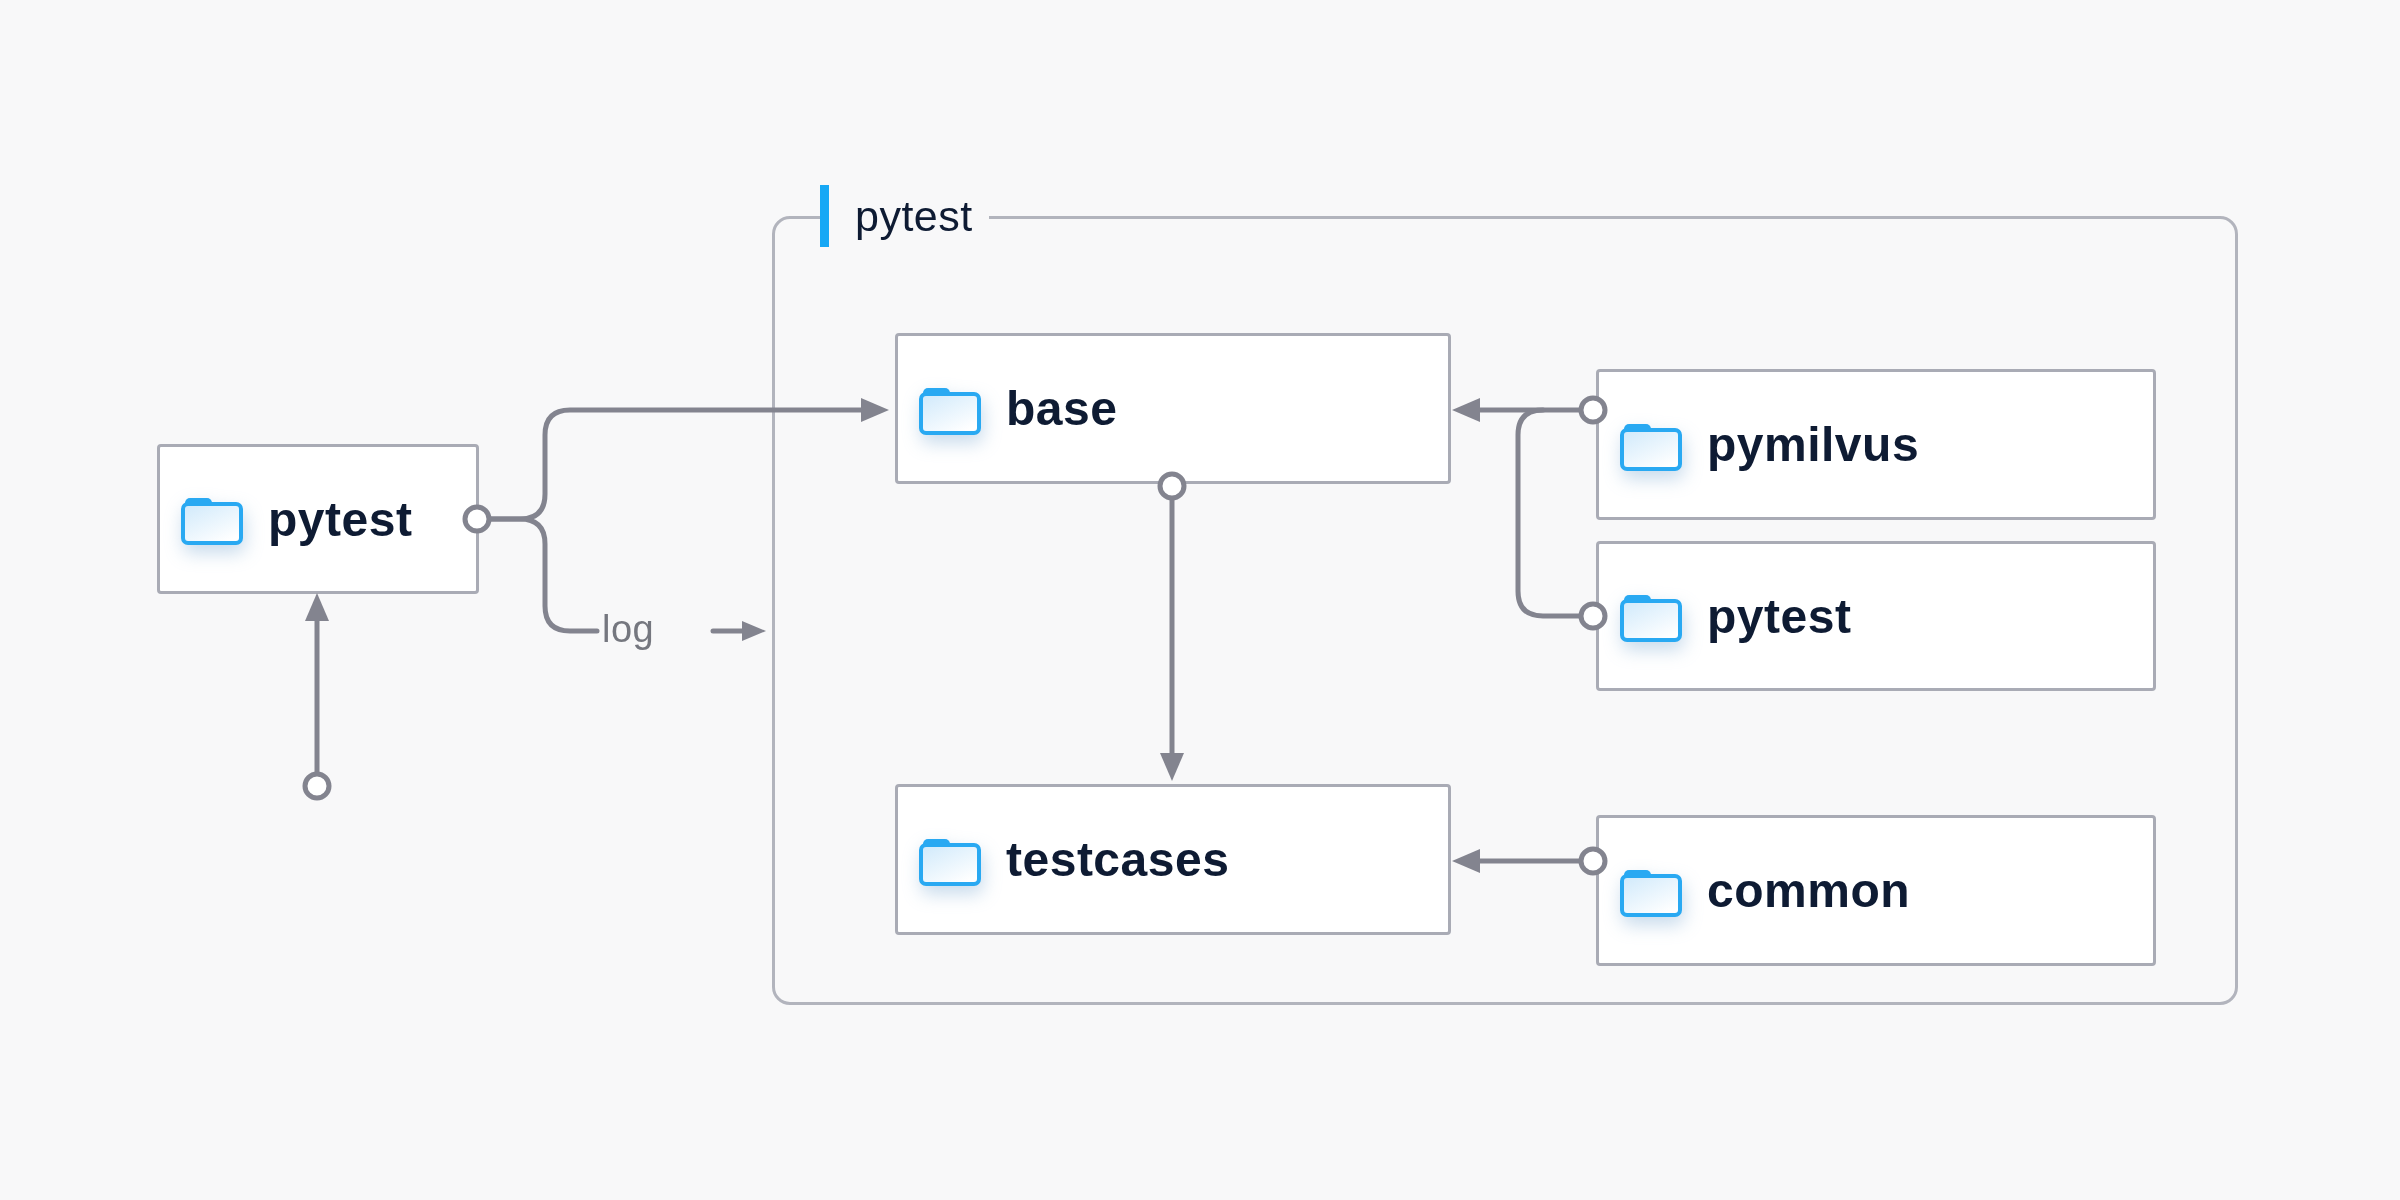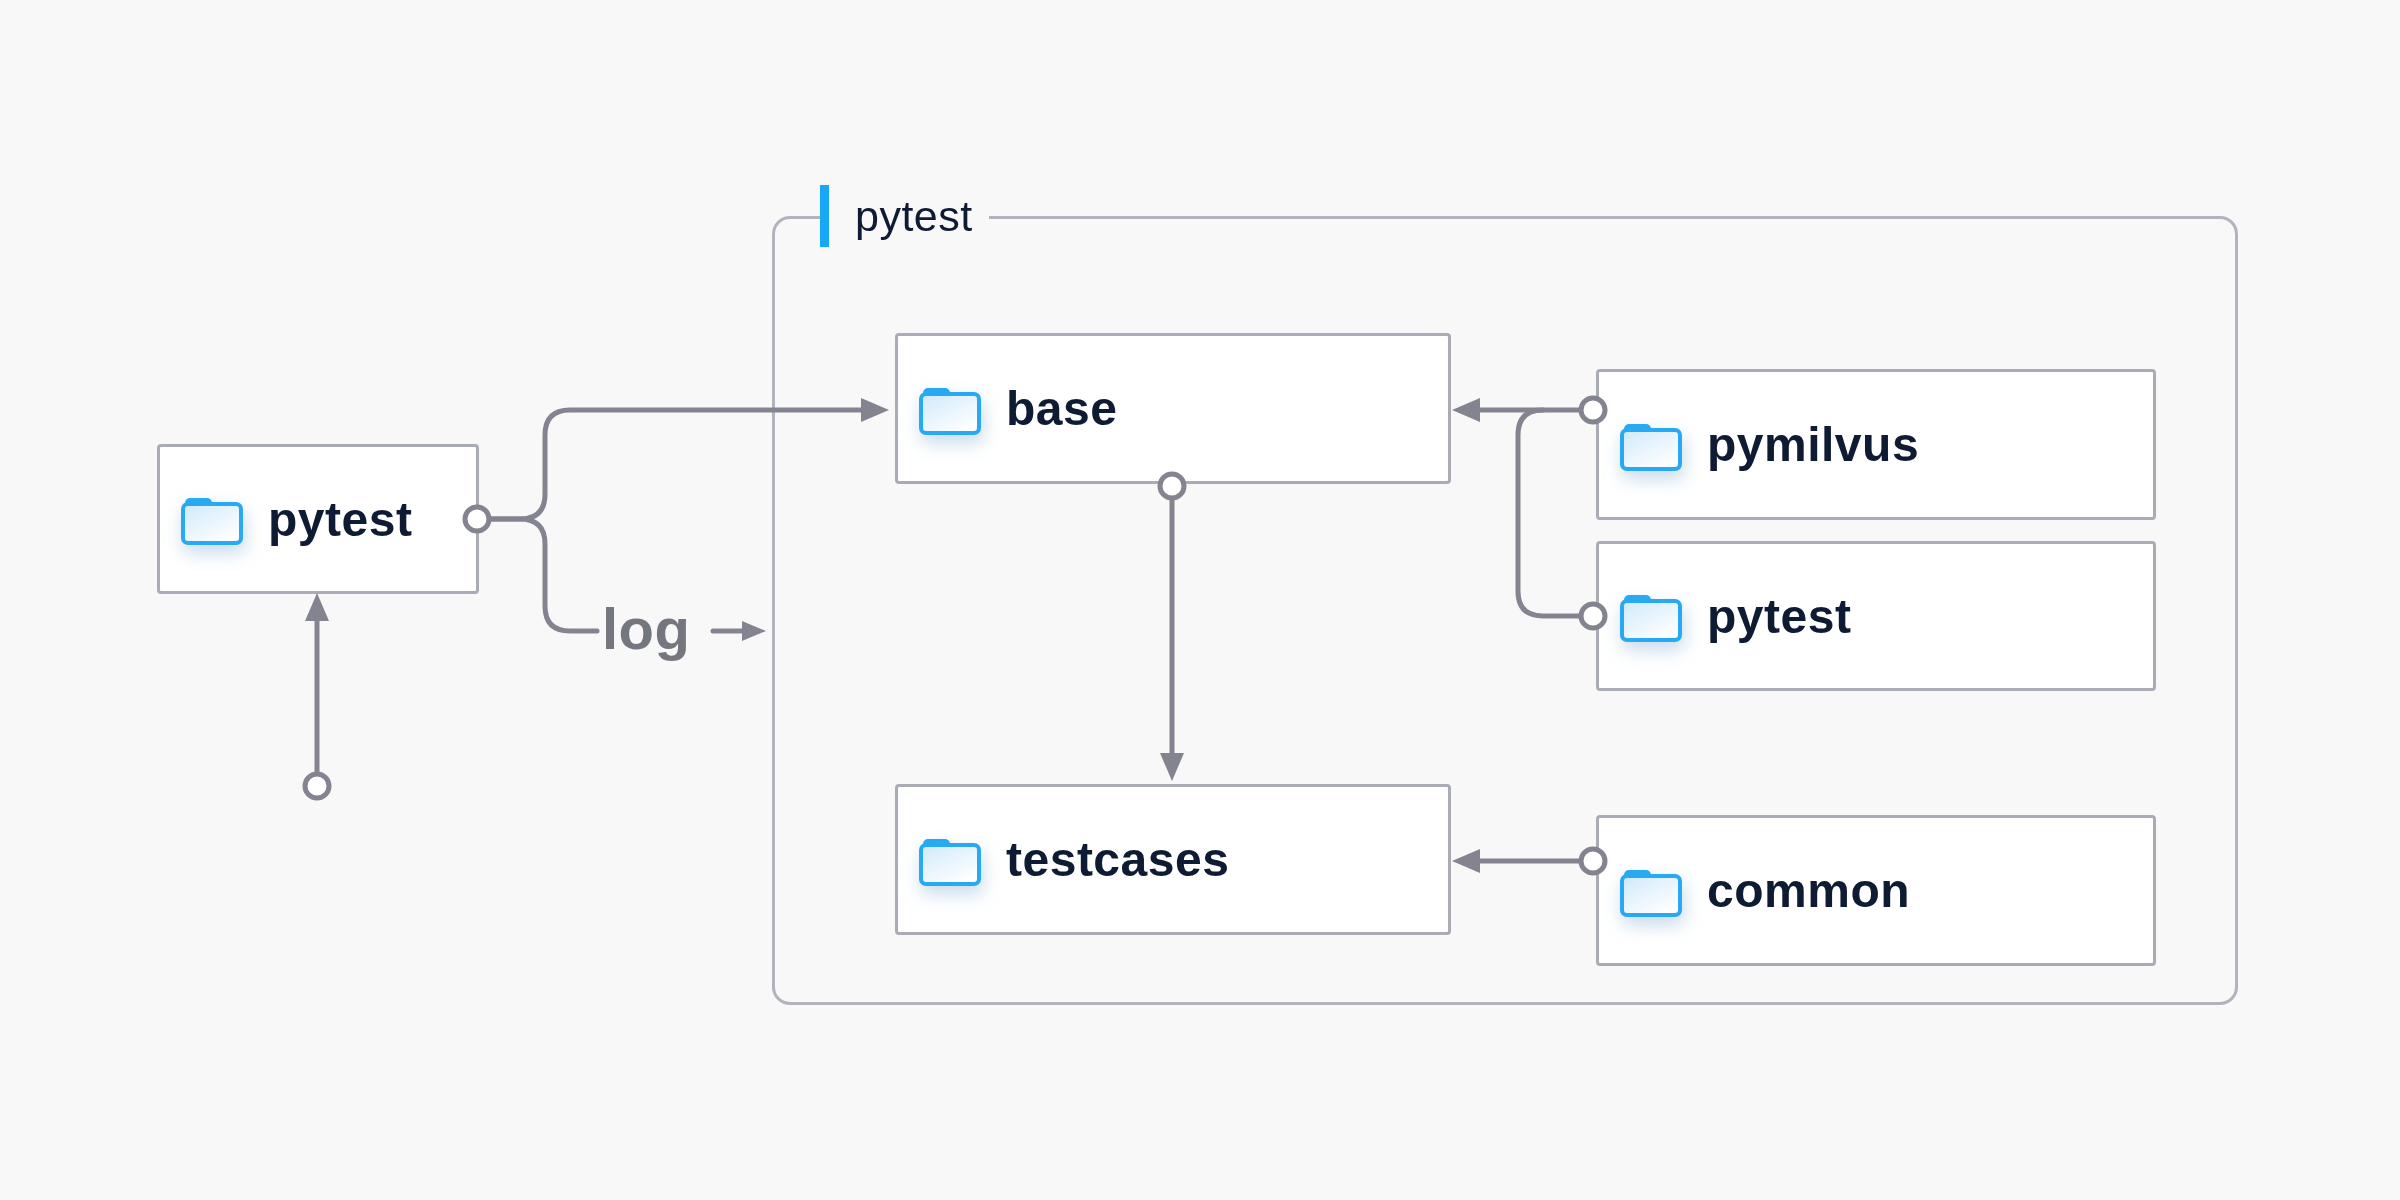--- a/index.html
+++ b/index.html
@@ -81,22 +81,22 @@
   }
   .folder svg { display: block; width: 100%; height: 100%; }
   .f-tab  { fill: var(--folder-blue, #29a9f2); }
   .f-body { fill: url(#folderGrad); stroke: var(--folder-blue, #29a9f2); stroke-width: 4; }
 
   
   .edge-label-log {
     position: absolute;
     left: 602px; top: 631px;
     transform: translateY(-54%);
-    font-size: 58px;
-    font-weight: 700;
+    font-size: 38px;
+    font-weight: 400;
     color: var(--edge-label-text, #75777f);
     letter-spacing: 0.5px;
   }
 
   
   .wires {
     position: absolute;
     left: 0; top: 0;
     width: 2400px; height: 1200px;
     pointer-events: none;

